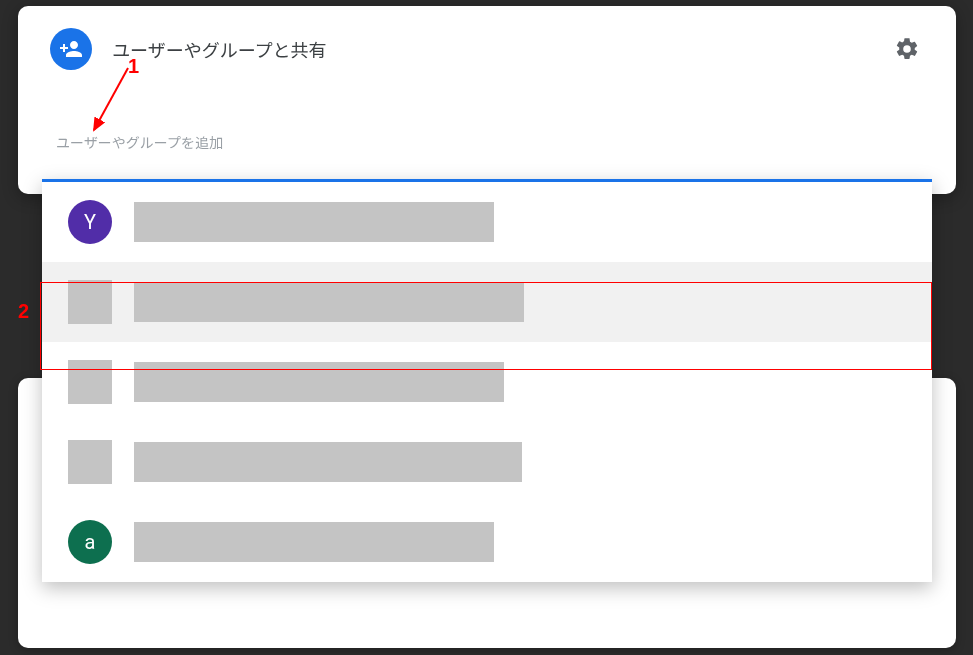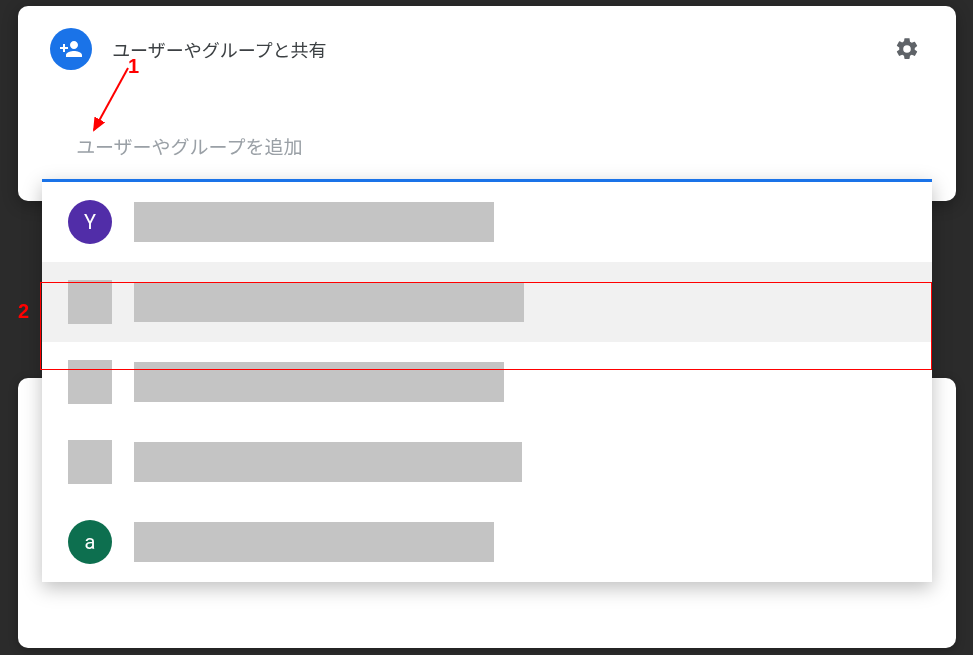--- a/index.html
+++ b/index.html
@@ -55,25 +55,24 @@
     display: flex;
     align-items: center;
     justify-content: center;
   }
   .settings-btn svg { width: 26px; height: 26px; fill: #5f6368; }
 
   .input-area {
     margin-top: 62px;
   }
   .input-placeholder {
-    font-size: 19px;
+    font-size: 14px;
     color: #9aa0a6;
     padding-left: 6px;
     padding-bottom: 6px;
-    margin-left: 20px;
   }
 
   
   .dialog2 {
     position: absolute;
     left: 18px;
     top: 378px;
     width: 938px;
     height: 270px;
     background: #ffffff;

